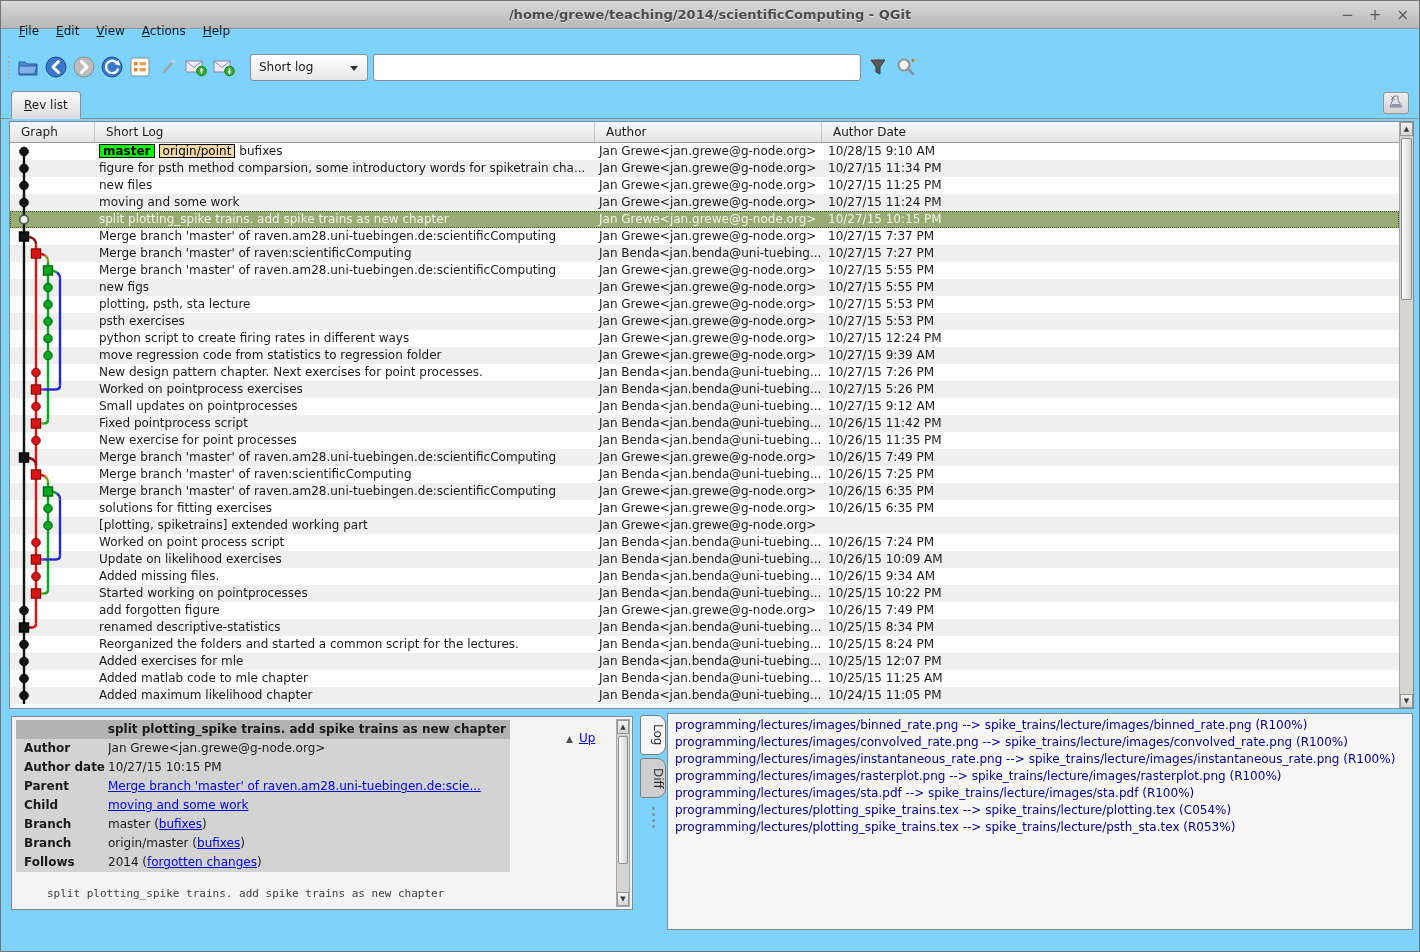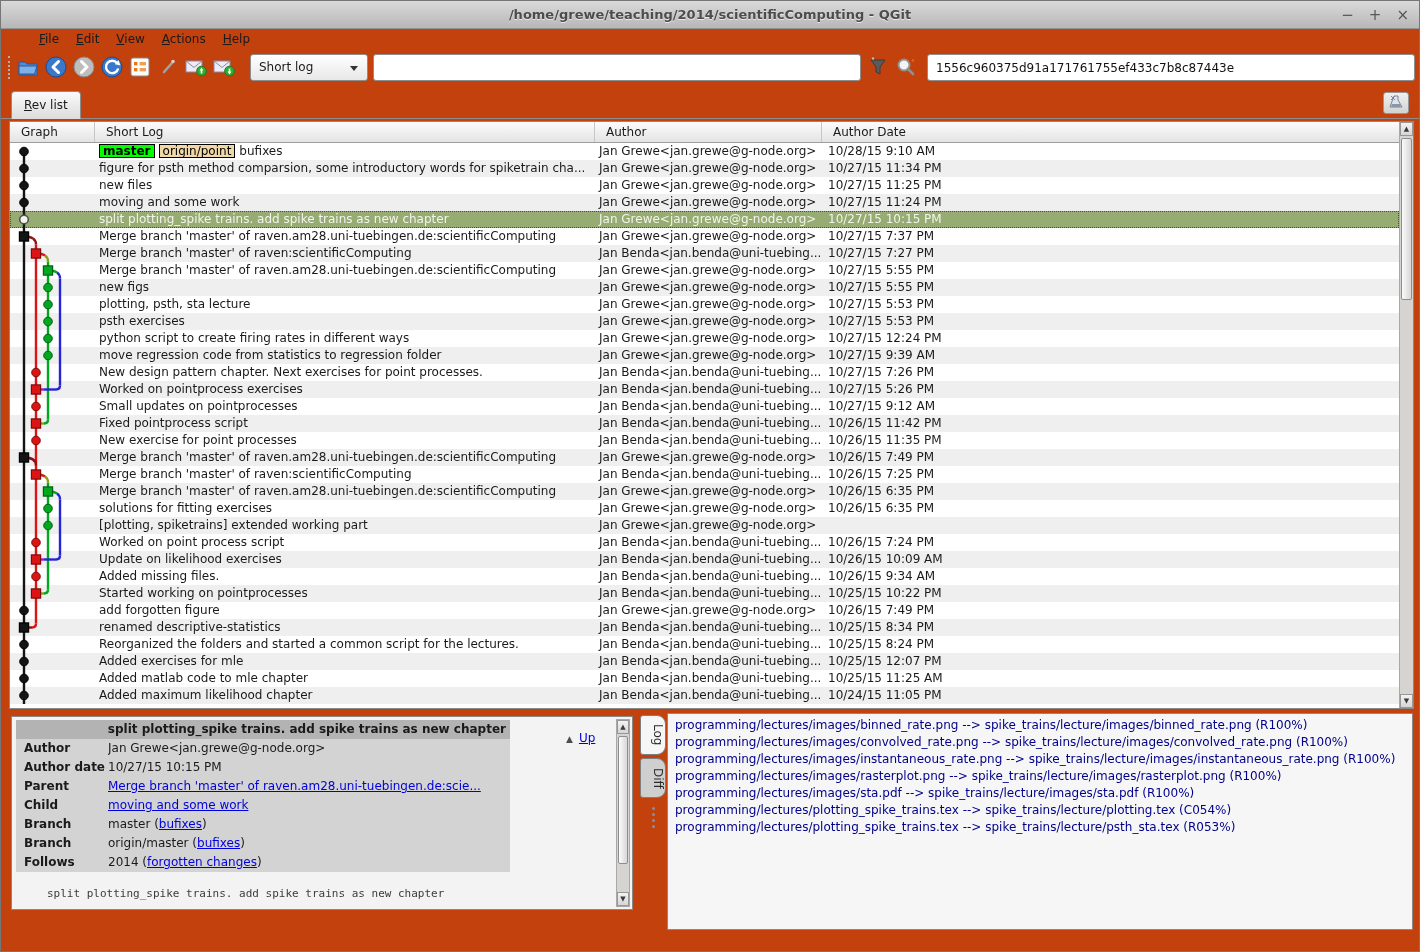--- a/index.html
+++ b/index.html
@@ -1,29 +1,29 @@
 <!DOCTYPE html>
 <html><head>
 <meta charset="utf-8">
 <style>
   * { box-sizing: border-box; margin: 0; padding: 0; }
   html,body { background:#9a9a9a; }
   .win {
     position:relative; width:1420px; height:952px; margin:0 auto;
-    background:#c2410c; border:1px solid #767676; overflow:hidden;
+    background:#7dd3fc; border:1px solid #767676; overflow:hidden;
     font-family:"DejaVu Sans", sans-serif; font-size:12px; color:#1a1a1a;
   }
   
   .titlebar{position:absolute;left:0;top:0;right:0;height:28px;
     background:linear-gradient(#dadada,#b7b7b7);border-bottom:1px solid #949494;}
   .title{line-height:27px;text-align:center;font-weight:bold;font-size:13px;color:#4c4c4c;text-shadow:0 1px 0 #e9e9e9;}
   .wctl{position:absolute;right:10px;top:0;height:27px;display:flex;gap:15px;align-items:center;font-size:15px;color:#585858;}
   .wctl span{cursor:default;line-height:14px;}
   
-  .menubar{position:absolute;left:0;top:28px;right:0;height:22px;display:flex;padding-left:12px;margin-left:20px;}
+  .menubar{position:absolute;left:0;top:20px;right:0;height:22px;display:flex;padding-left:12px;}
   .menu-item{padding:3px 11px 0 6px;white-space:nowrap;}
   
   .toolbar{position:absolute;left:0;top:50px;right:0;height:34px;}
   .tb-handle{position:absolute;left:7px;top:5px;height:23px;border-left:2px dotted #aeaeae;}
   .tbtn{position:absolute;top:3px;width:26px;height:26px;}
   .combo{position:absolute;left:249px;top:3px;width:118px;height:27px;
     background:linear-gradient(#ffffff,#e7e7e7);border:1px solid #8d8d8d;border-radius:3px;padding:5px 8px;}
   .combo-arrow{position:absolute;right:9px;top:11px;width:0;height:0;
     border-left:4px solid transparent;border-right:4px solid transparent;border-top:5px solid #333;}
   .tb-input{position:absolute;left:372px;top:3px;width:488px;height:27px;background:#fff;
@@ -184,21 +184,20 @@
       </svg>
     </span>
     <span class="mini-btn2">
       <svg width="26" height="26" viewBox="0 0 26 26">
         <circle cx="11" cy="11" r="5.5" fill="#f4f4f4" stroke="#909090" stroke-width="2"></circle>
         <line x1="15" y1="15" x2="20" y2="20" stroke="#909090" stroke-width="2.6" stroke-linecap="round"></line>
         <circle cx="20" cy="6.5" r="1.4" fill="#d06a10"></circle>
       </svg>
     </span>
 
-    <input class="sha-input" value="1556c960375d91a171761755ef433c7b8c87443e" style="">
   </div>
 
   <div class="tabbar">
     <div class="tab"><span><u>R</u>ev list</span></div>
     <div class="flask-btn">
       <svg width="20" height="18" viewBox="0 0 20 18">
         <polygon points="8,3 12,3 12,7 16,14 4,14" fill="#dfe3ea" stroke="#7a8698"></polygon>
         <rect x="5.5" y="11" width="9" height="3" fill="#8a97a8"></rect>
         <line x1="5" y1="3" x2="9" y2="7" stroke="#7a8698"></line>
         <line x1="9" y1="3" x2="5" y2="7" stroke="#7a8698"></line>

